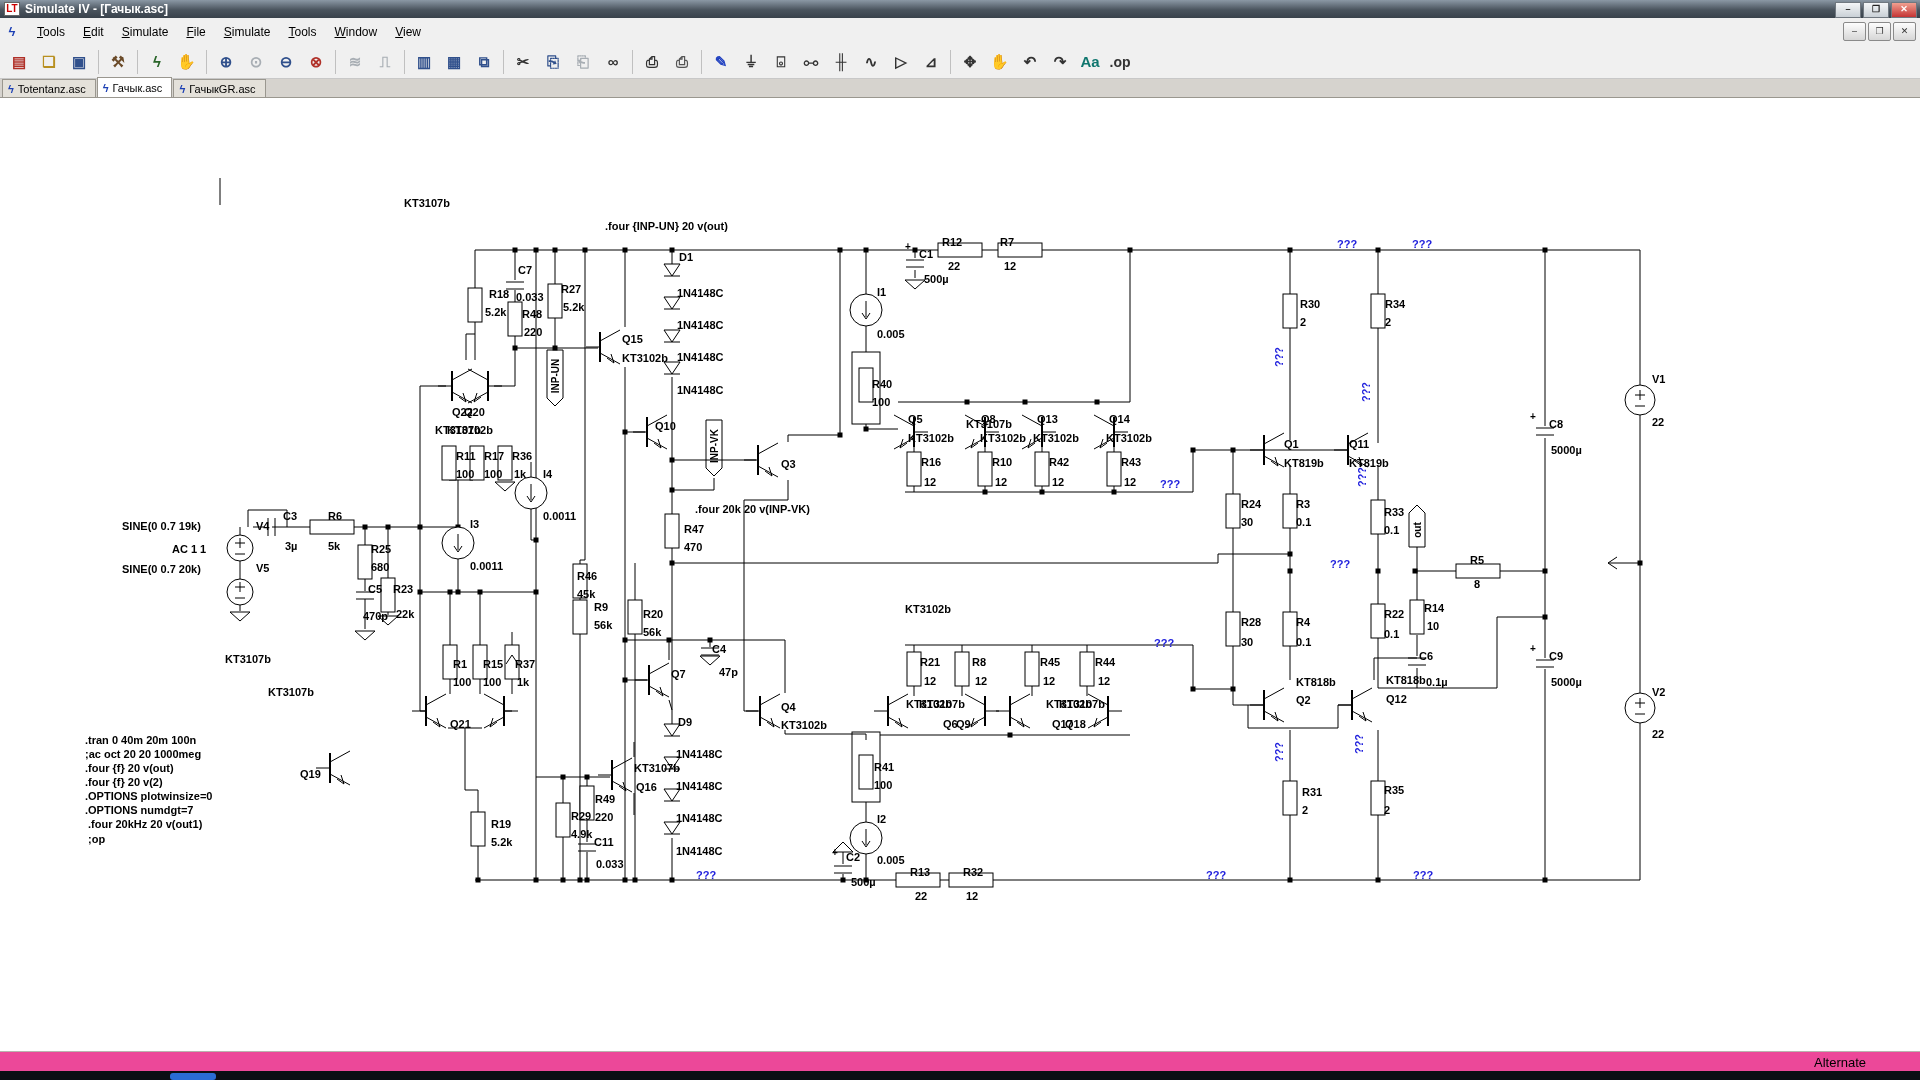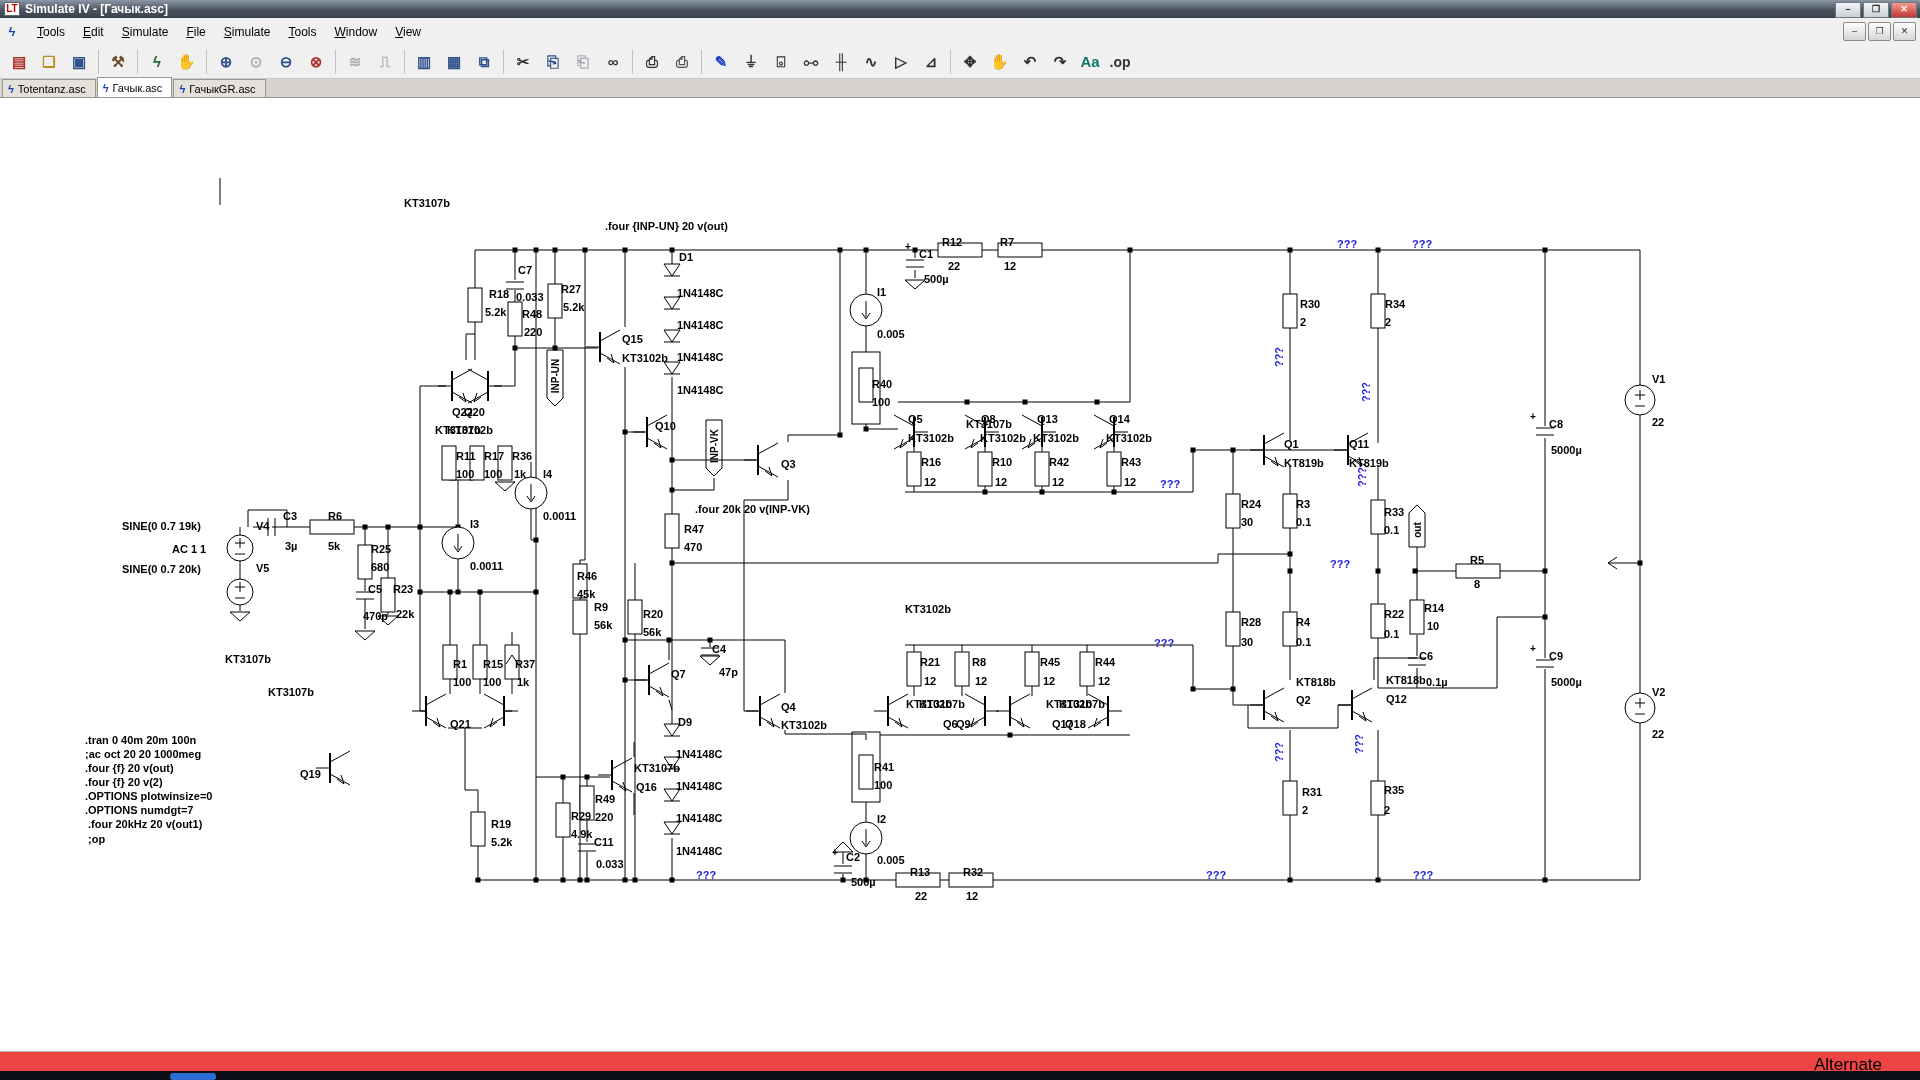--- a/index.html
+++ b/index.html
@@ -34,22 +34,22 @@
   
   #tabbar{position:absolute;left:0;top:79px;width:1920px;height:19px;background:#d6d3ce;
     border-bottom:1px solid #9a978f;display:flex;align-items:flex-end;padding-left:2px;box-sizing:border-box;}
   .tab{height:17px;display:flex;align-items:center;padding:0 9px 0 5px;margin-right:1px;
     background:#e4e1da;border:1px solid #9a978f;border-bottom:none;font-size:11px;color:#000;}
   .tab.active{background:#fff;height:19px;font-weight:normal;}
   .tabicon{color:#1b3fb4;font-weight:bold;font-size:11px;margin-right:4px;}
   
   #canvas{position:absolute;left:0;top:98px;width:1920px;height:953px;background:#fff;}
   
-  #statusbar{position:absolute;left:0;top:1051px;width:1920px;height:20px;background:#ef4444;
-    border-top:1px solid #b8b5ae;font-size:17px;color:#000;}
+  #statusbar{position:absolute;left:0;top:1051px;width:1920px;height:20px;background:#ec4899;
+    border-top:1px solid #b8b5ae;font-size:13px;color:#000;}
   #status-text{position:absolute;left:1814px;top:3px;}
   
   #taskbar{position:absolute;left:0;top:1071px;width:1920px;height:9px;background:#0b0e14;}
   #taskbar-start{position:absolute;left:170px;top:2px;width:46px;height:7px;background:#2a6cd4;border-radius:3px;}
 </style>
 </head>
 <body>
 
 <div id="app">
   <div id="titlebar">

